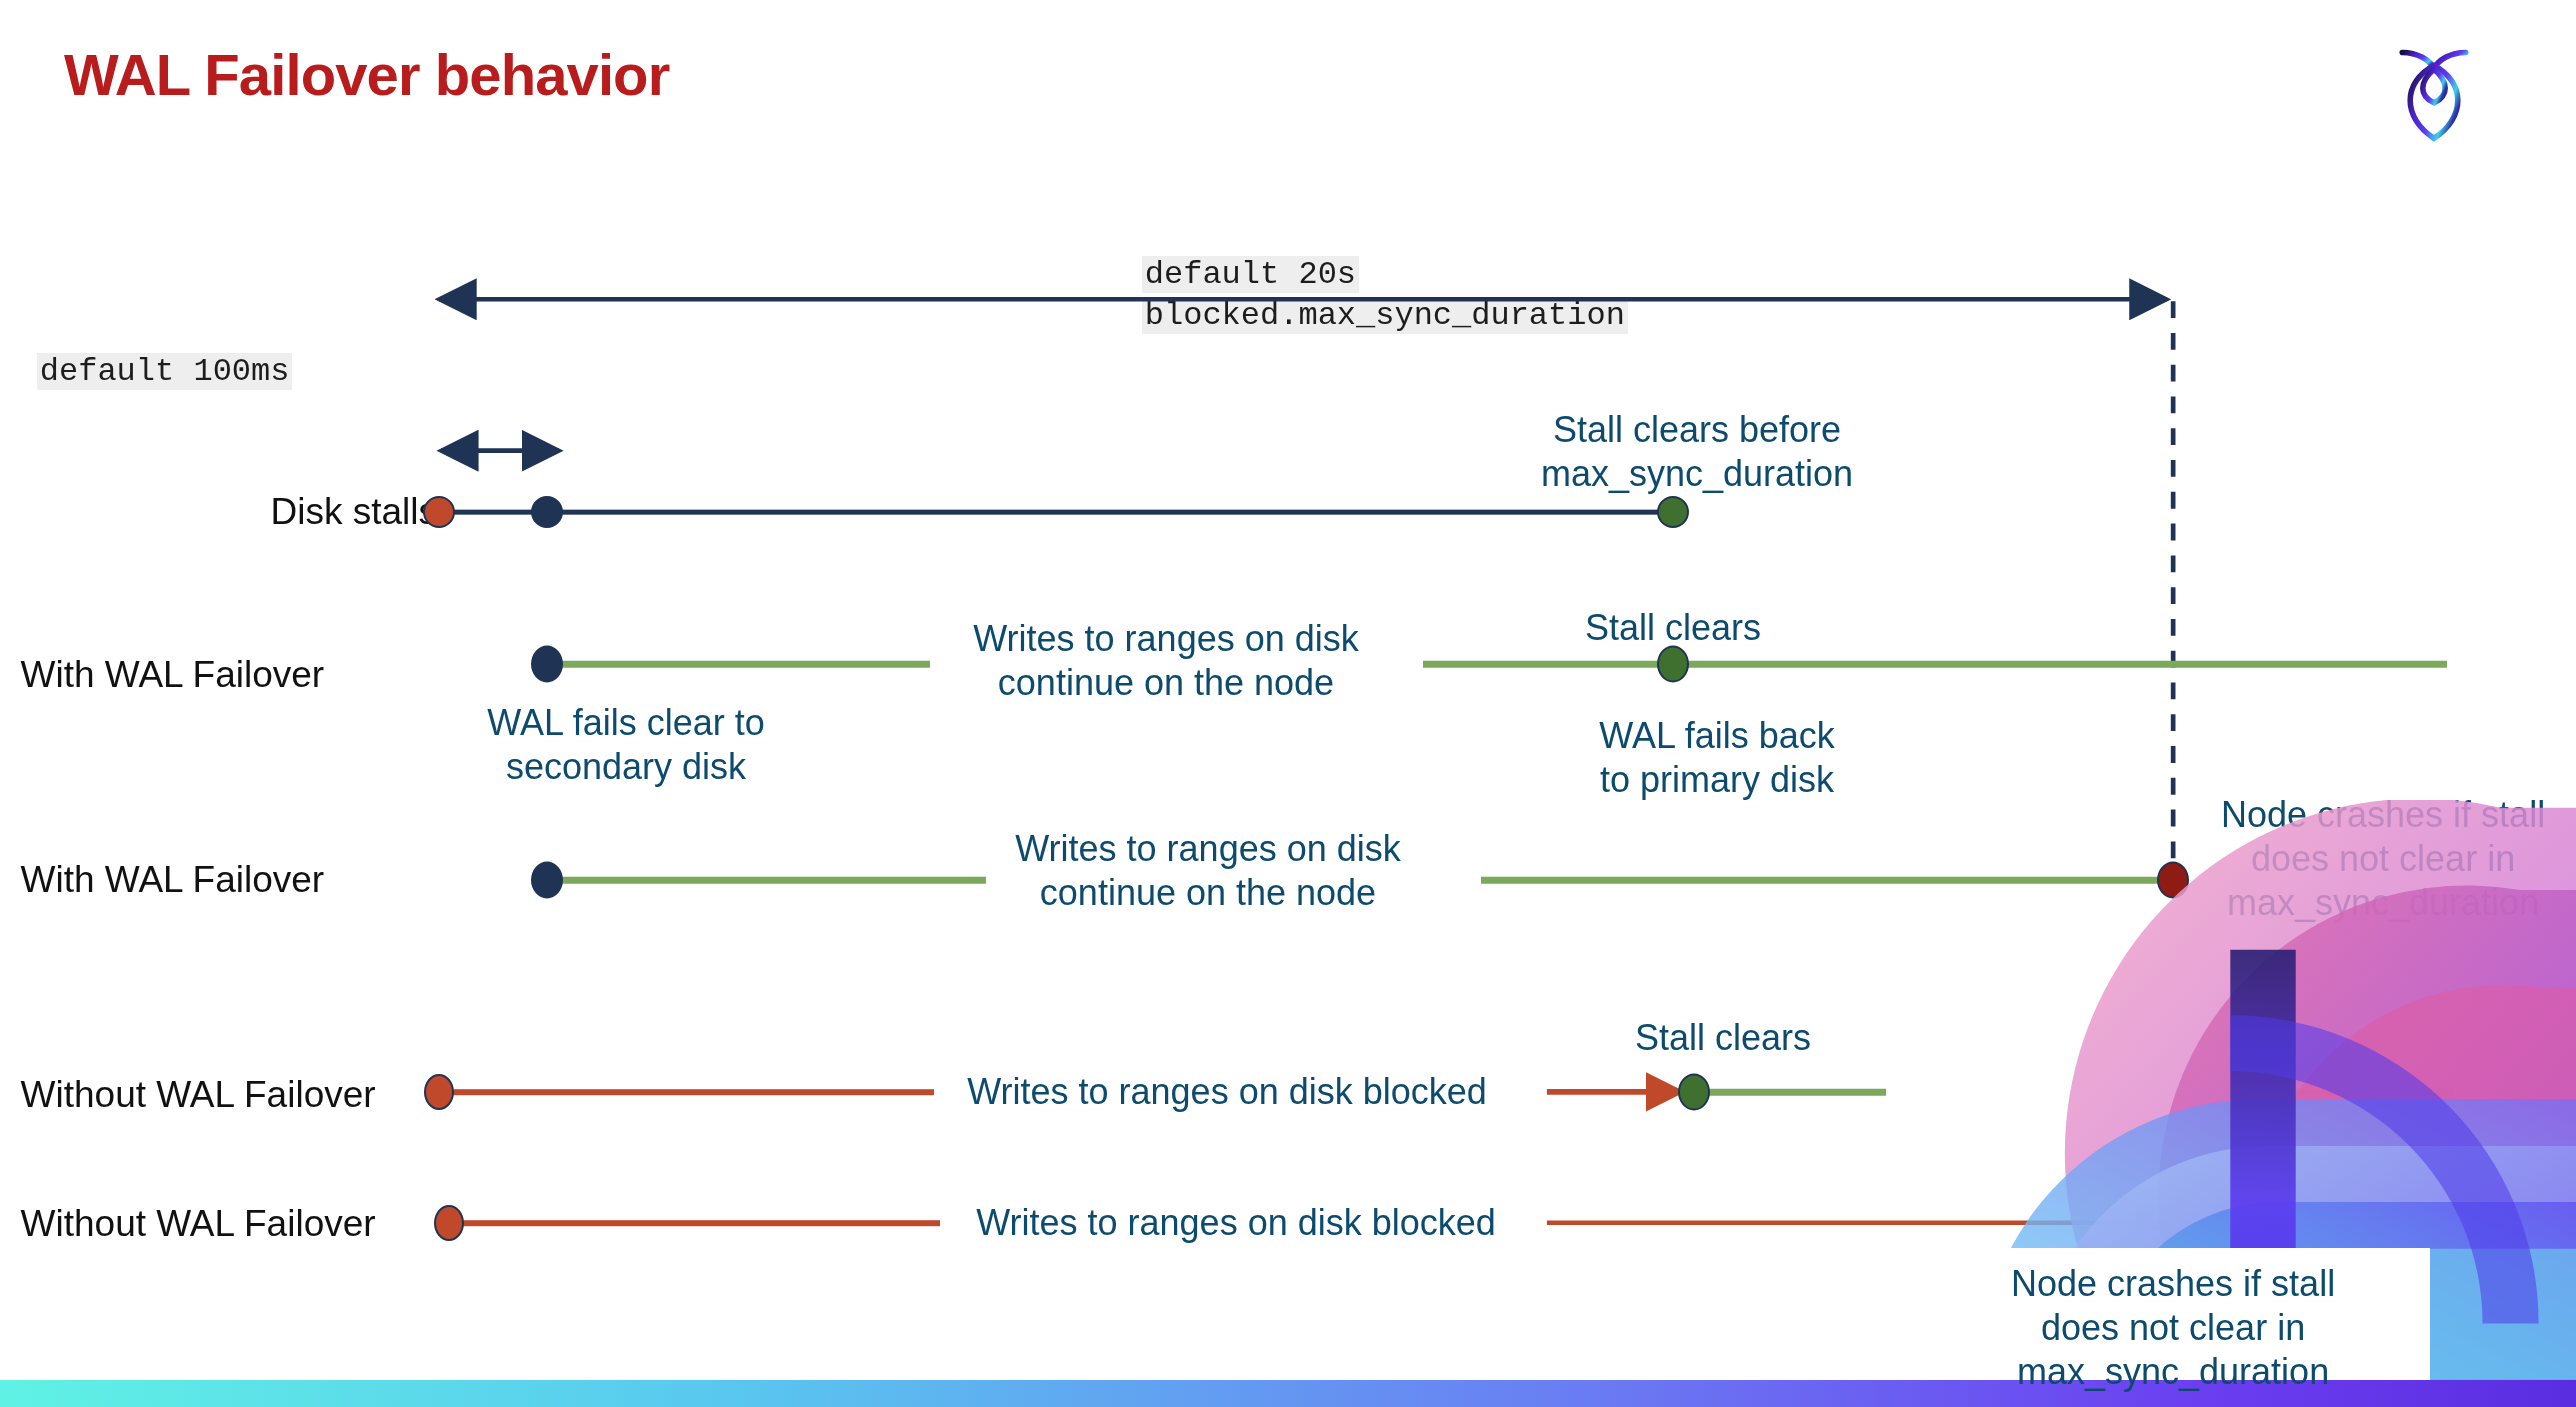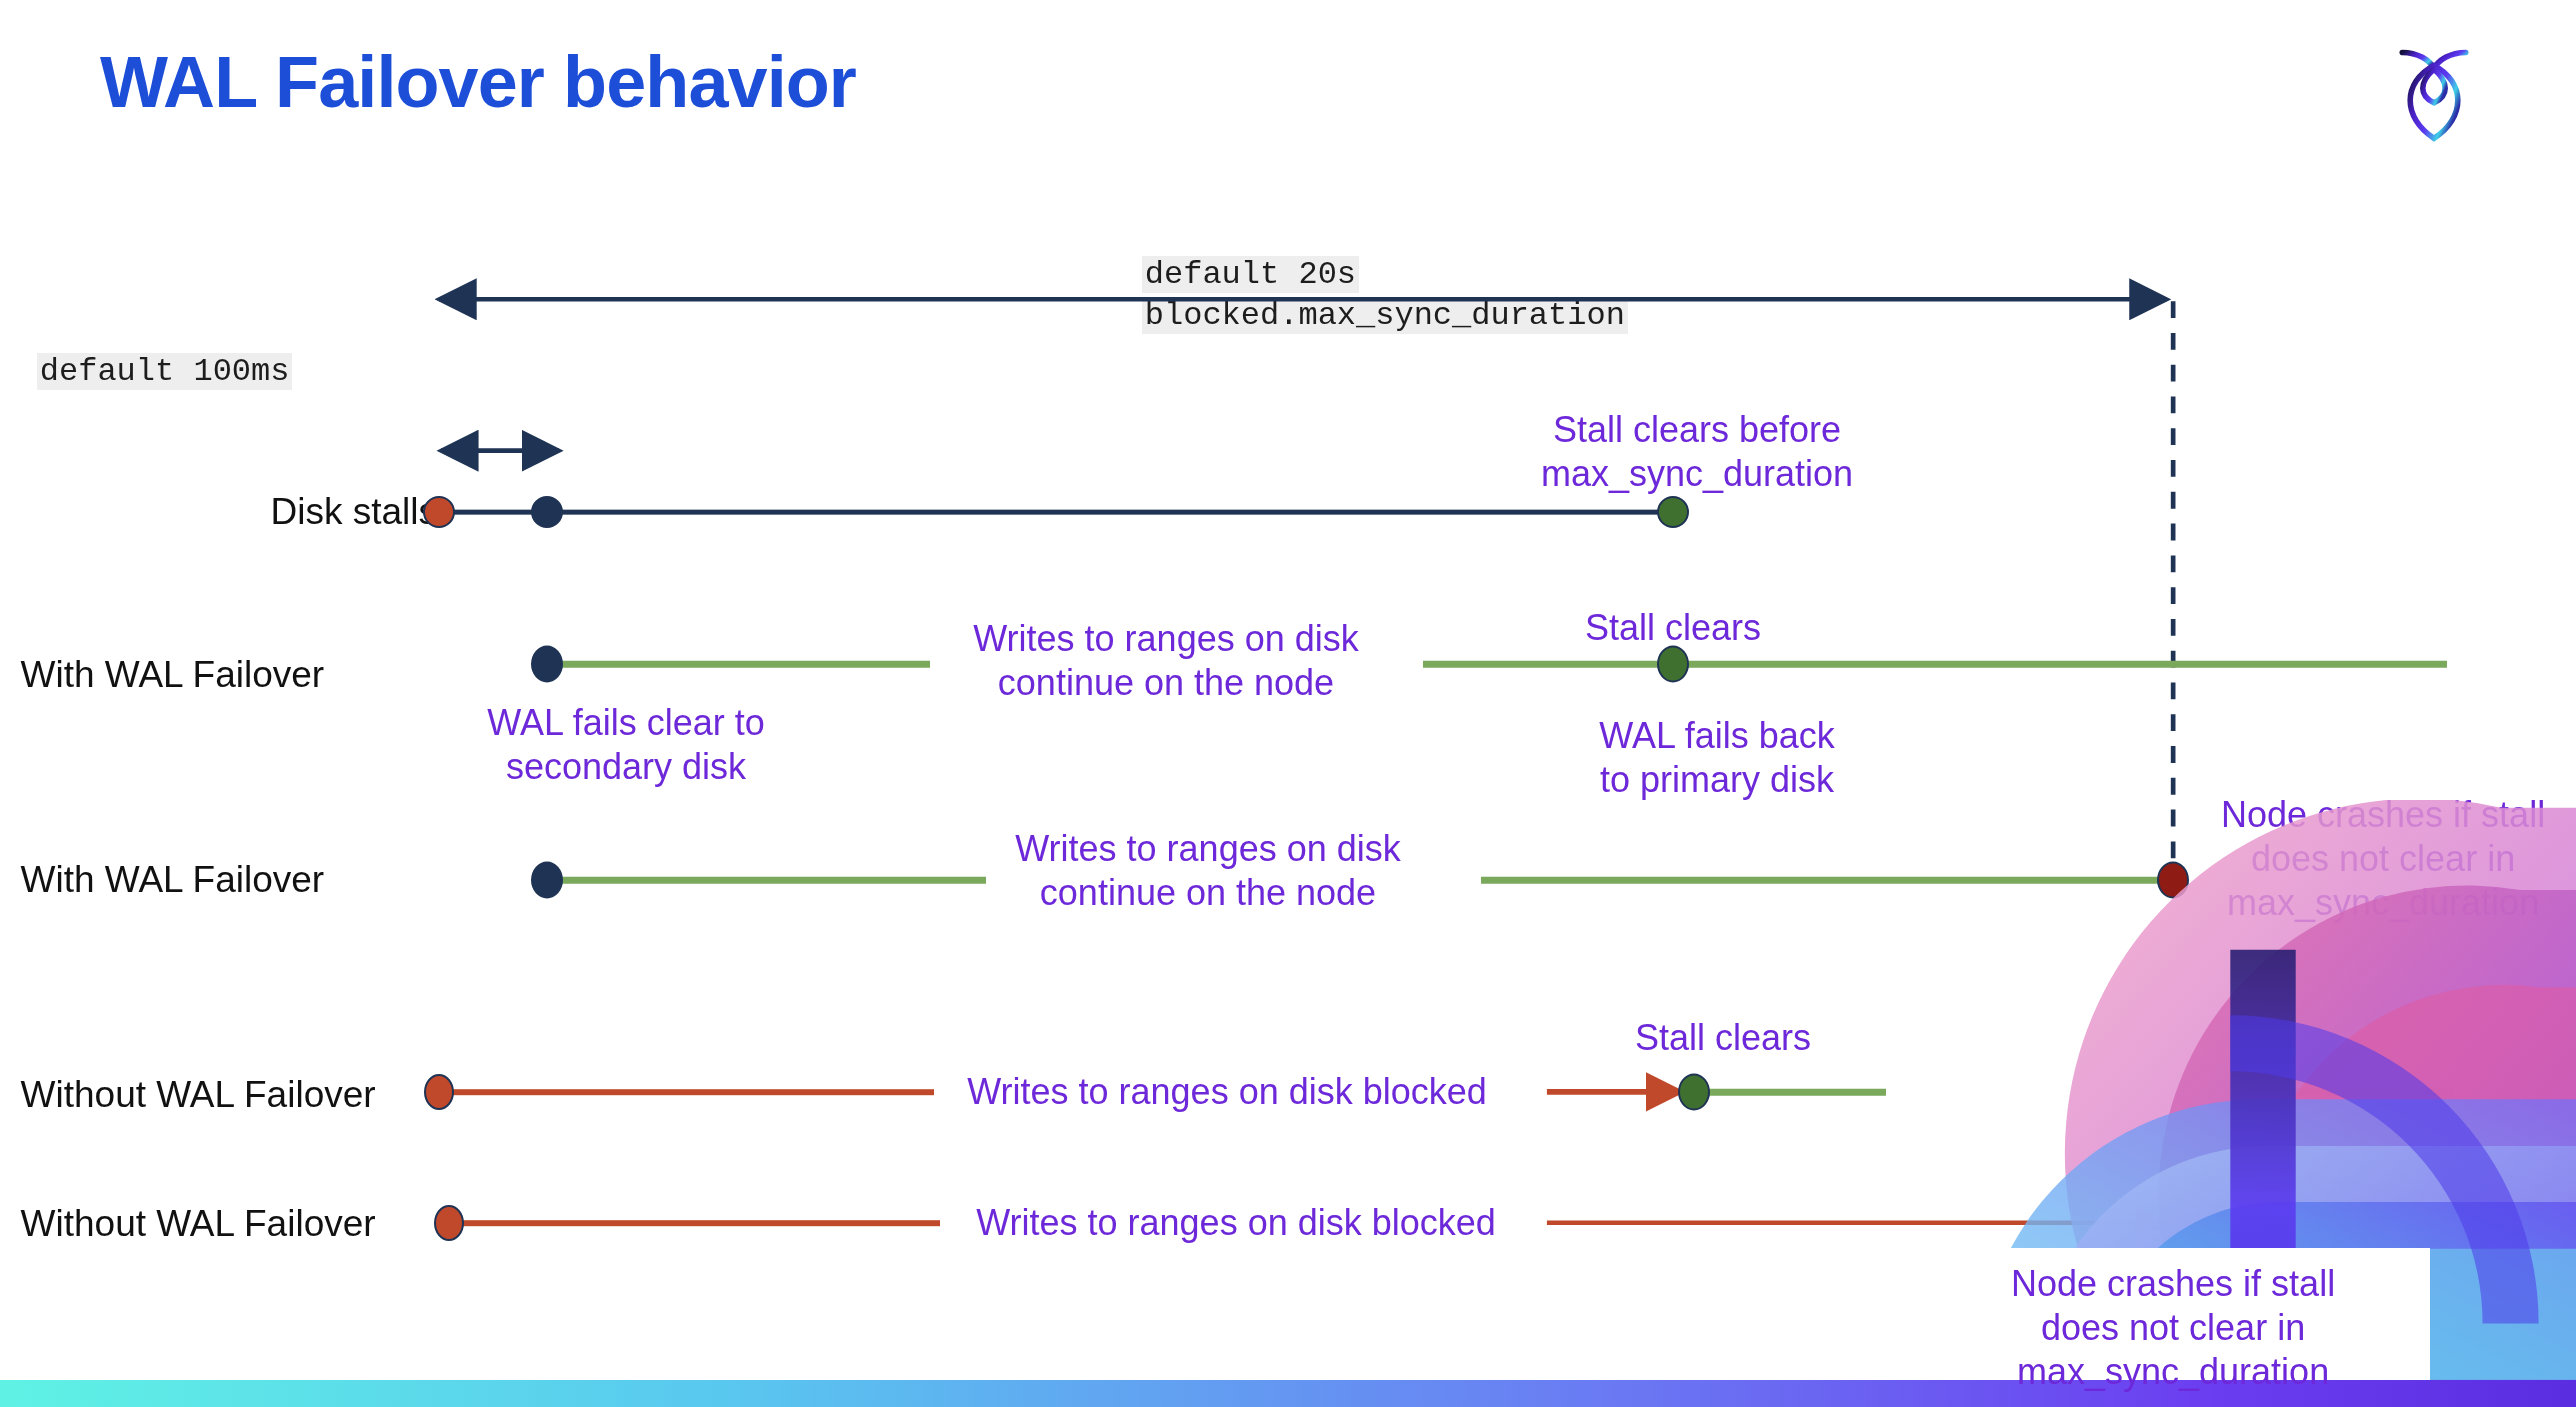--- a/index.html
+++ b/index.html
@@ -17,27 +17,26 @@
     height: 1408px;
     background: #ffffff;
     overflow: hidden;
   }
 
   
   #title {
     position: absolute;
     left: 64px;
     top: 45px;
-    font-size: 72px;
+    font-size: 58px;
     font-weight: 700;
     letter-spacing: -0.9px;
     line-height: 1.05;
-    color: #1d4ed8;
+    color: #b91c1c;
     white-space: nowrap;
-    margin-left: 36px;
   }
 
   
   #logo {
     position: absolute;
     right: 86px;
     top: 28px;
     width: 112px;
     height: 131px;
   }
@@ -64,21 +63,21 @@
     white-space: nowrap;
     transform: translateY(-50%);
   }
   .row-label.right { text-align: right; }
 
   
   .annot {
     position: absolute;
     font-size: 36px;
     line-height: 1.22;
-    color: #6d28d9;
+    color: #0c4a6e;
     text-align: center;
     transform: translateX(-50%);
     white-space: pre-line;
   }
   .annot.nowrap { white-space: nowrap; }
   .annot.left-align {
     text-align: center;
     transform: none;
   }
 

